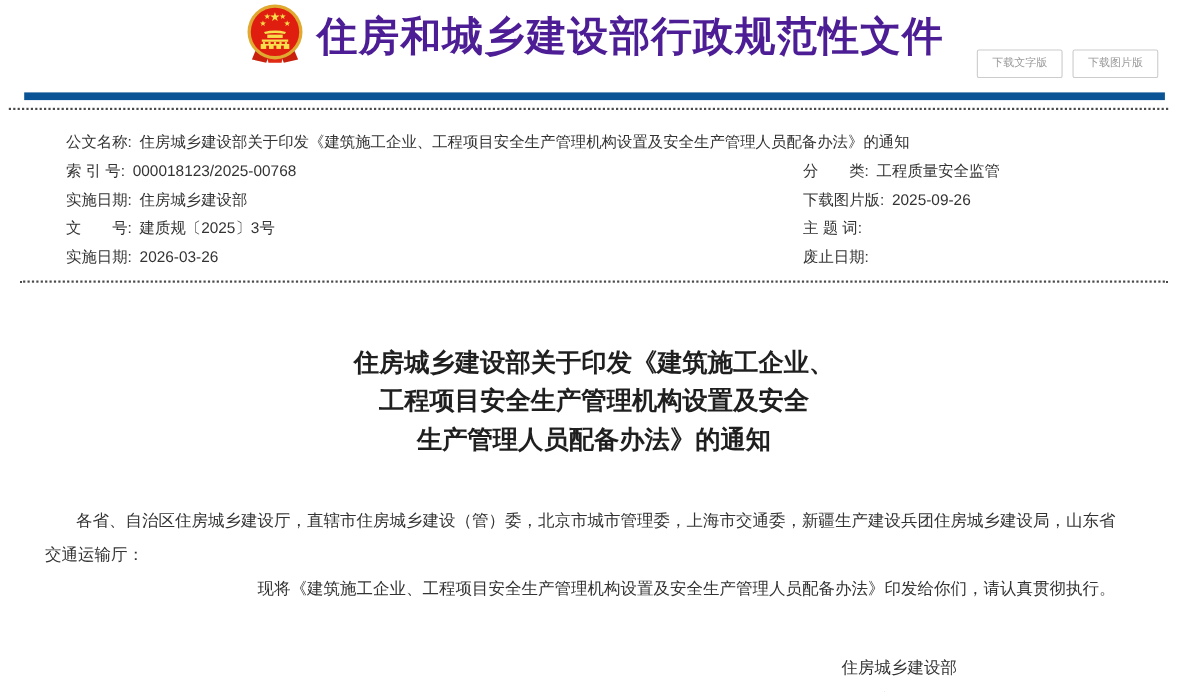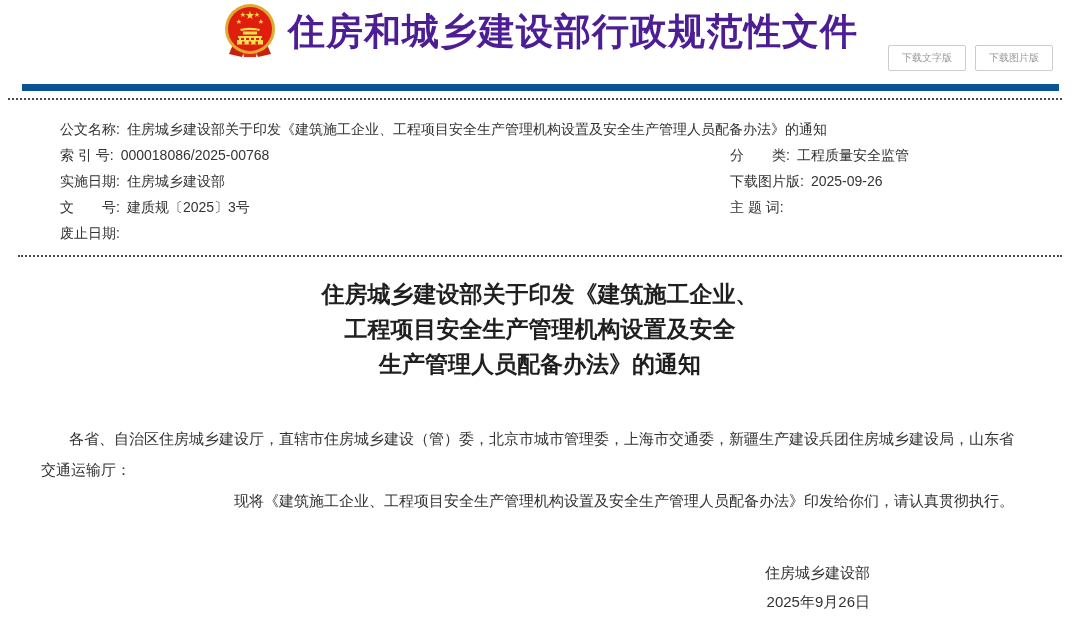--- a/index.html
+++ b/index.html
@@ -36,21 +36,21 @@
   
   .meta { padding:16px 60px 9px 60px; font-size:14px; color:#333; }
   .meta-row { display:flex; line-height:26px; }
   .meta-cell.left { width:670px; }
   .meta-cell.right { flex:1; }
   .meta-cell.full { width:100%; }
   .lbl { white-space:pre;margin-top:13px; }
   .val { margin-left:7px; }
   
   .doc-title {
-    margin-top:20px; text-align:center;
+    margin-top:55px; text-align:center;
     font-family:"Liberation Serif", serif; font-weight:bold;
     font-size:23px; line-height:35px; color:#1f1f1f;
   }
   .body-text { margin:41px 66px 16px 41px; font-size:15px; line-height:31px; color:#333; }
   .body-text p.indent-2 { text-indent:28px; }
   .body-text p.indent-4 { text-indent:57px;text-align:right; }
   .signature {
     margin-top:42px; text-align:right; padding-right:210px;
     font-size:15px; line-height:29px; color:#333;
   }
@@ -104,21 +104,21 @@
 <div class="dotted dotted-1"></div>
 
 <div class="meta">
   <div class="meta-row">
     <div class="meta-cell full">
       <span class="lbl">公文名称:</span><span class="val">住房城乡建设部关于印发《建筑施工企业、工程项目安全生产管理机构设置及安全生产管理人员配备办法》的通知</span>
     </div>
   </div>
   <div class="meta-row">
     <div class="meta-cell left">
-      <span class="lbl">索 引 号:</span><span class="val">000018086/2025-00768</span>
+      <span class="lbl">索 引 号:</span><span class="val">000018123/2025-00768</span>
     </div>
     <div class="meta-cell right">
       <span class="lbl">分　　类:</span><span class="val">工程质量安全监管</span>
     </div>
   </div>
   <div class="meta-row">
     <div class="meta-cell left">
       <span class="lbl">实施日期:</span><span class="val">住房城乡建设部</span>
     </div>
     <div class="meta-cell right">
@@ -127,20 +127,23 @@
   </div>
   <div class="meta-row">
     <div class="meta-cell left">
       <span class="lbl">文　　号:</span><span class="val">建质规〔2025〕3号</span>
     </div>
     <div class="meta-cell right">
       <span class="lbl">主 题 词:</span><span class="val"></span>
     </div>
   </div>
   <div class="meta-row">
+    <div class="meta-cell left">
+      <span class="lbl">实施日期:</span><span class="val">2026-03-26</span>
+    </div>
     <div class="meta-cell right">
       <span class="lbl">废止日期:</span><span class="val"></span>
     </div>
   </div>
 </div>
 
 <div class="dotted dotted-2"></div>
 
 <div class="doc-title">
   <div>住房城乡建设部关于印发《建筑施工企业、</div>

